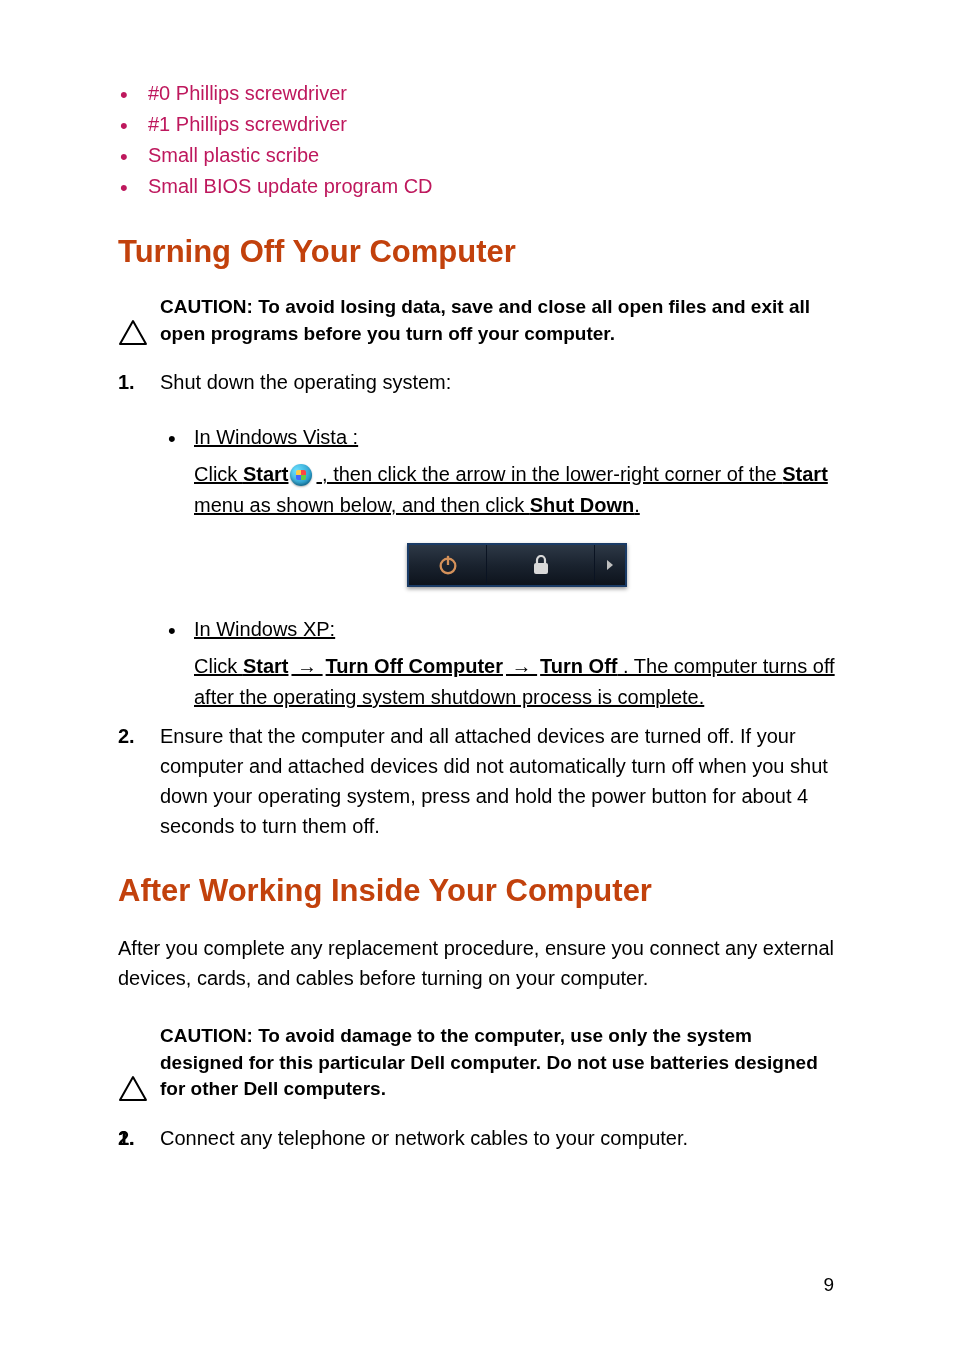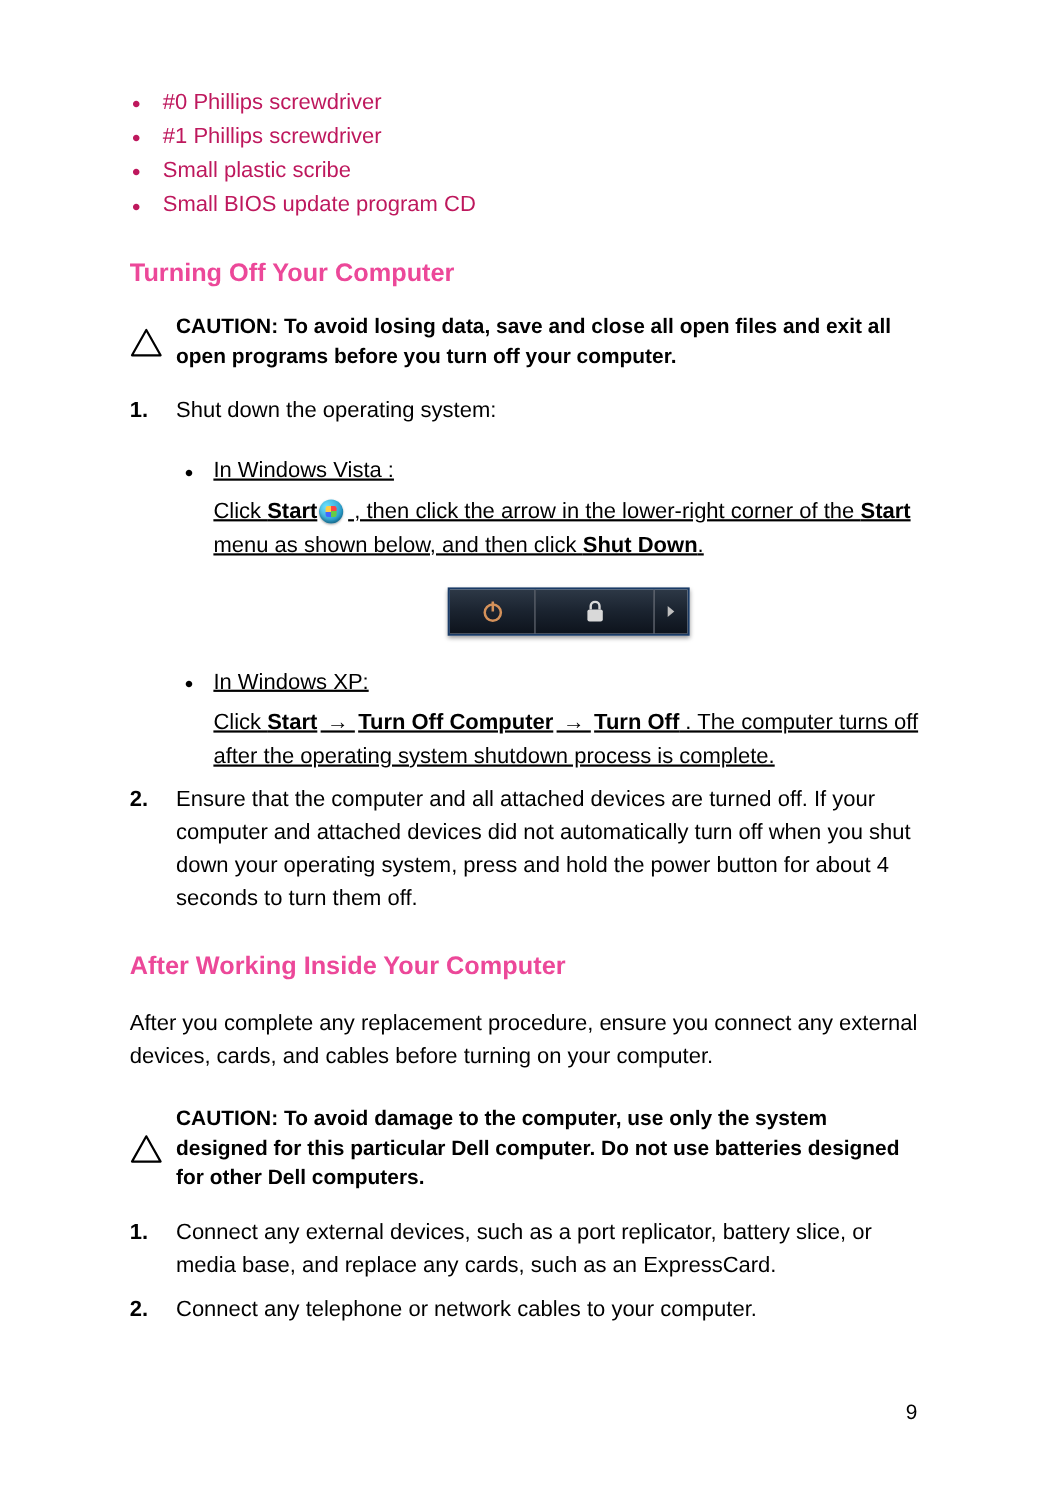--- a/index.html
+++ b/index.html
@@ -26,29 +26,29 @@
       font-weight: 400;
       color: #be185d;
     }
     .bullet-list li::before {
       content: "•";
       position: absolute;
       left: -28px;
       font-size: 22px;
     }
     h2 {
-      font-size: 23px;
-      font-weight: 700;
-      color: #ec4899;
+      font-size: 31px;
+      font-weight: 700;
+      color: #c2410c;
       margin-top: 32px;
       margin-bottom: 24px;
     }
     .caution-block {
       display: flex;
-      align-items: center;
+      align-items: flex-end;
       gap: 12px;
       margin-bottom: 20px;
     }
     .caution-icon {
       flex-shrink: 0;
       width: 30px;
       height: 28px;
       margin-top: 0;
     }
     .caution-text {
@@ -253,21 +253,20 @@
   <p class="body-para">After you complete any replacement procedure, ensure you connect any external devices, cards, and cables before turning on your computer.</p>
   <div class="caution-block">
     <svg class="caution-icon" viewBox="0 0 30 28">
       <path d="M15 2 L28 25 L2 25 Z" fill="none" stroke="#000" stroke-width="2" stroke-linejoin="round"></path>
     </svg>
     <div class="caution-text">CAUTION: To avoid damage to the computer, use only the system designed for this particular Dell computer. Do not use batteries designed for other Dell computers.</div>
   </div>
   <ol class="numbered-list compact">
     <li>
       <span class="num">1.</span>
-      <span>Connect any external devices, such as a port replicator, battery slice, or media base, and replace any cards, such as an ExpressCard.</span>
     </li>
     <li>
       <span class="num">2.</span>
       <span>Connect any telephone or network cables to your computer.</span>
     </li>
   </ol>
 </div>
 
 <div class="page-number">9</div>
 

